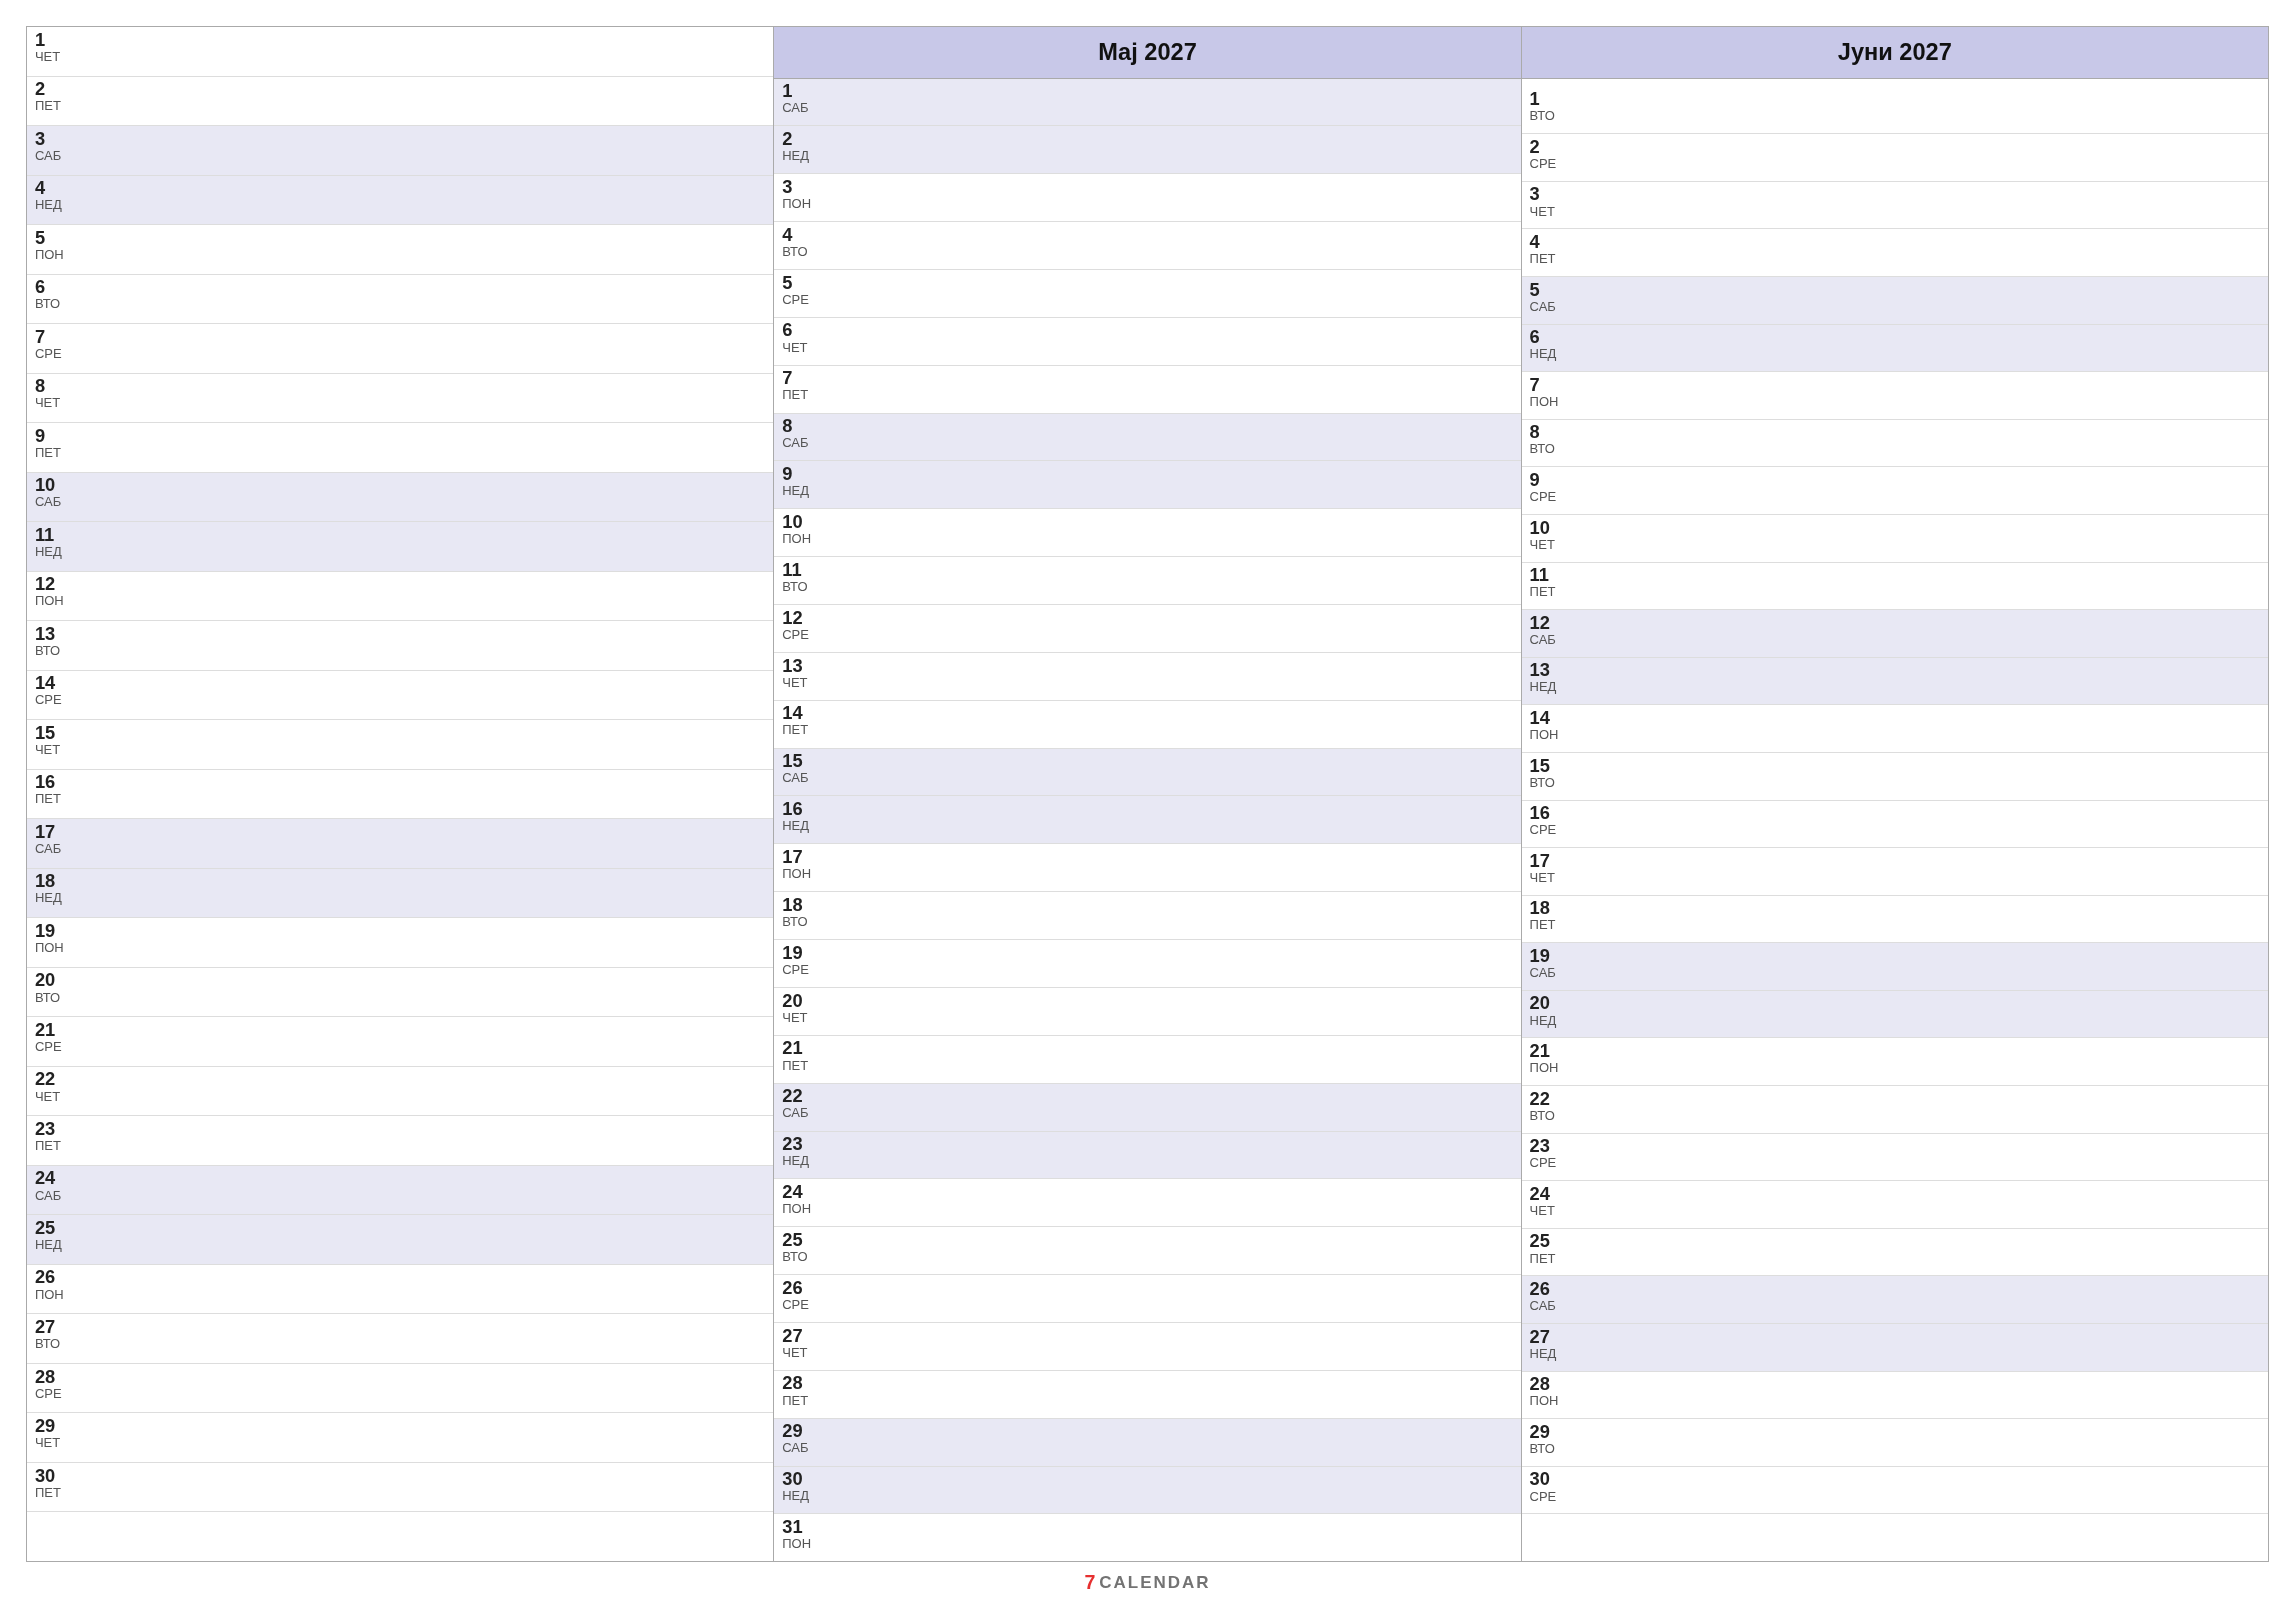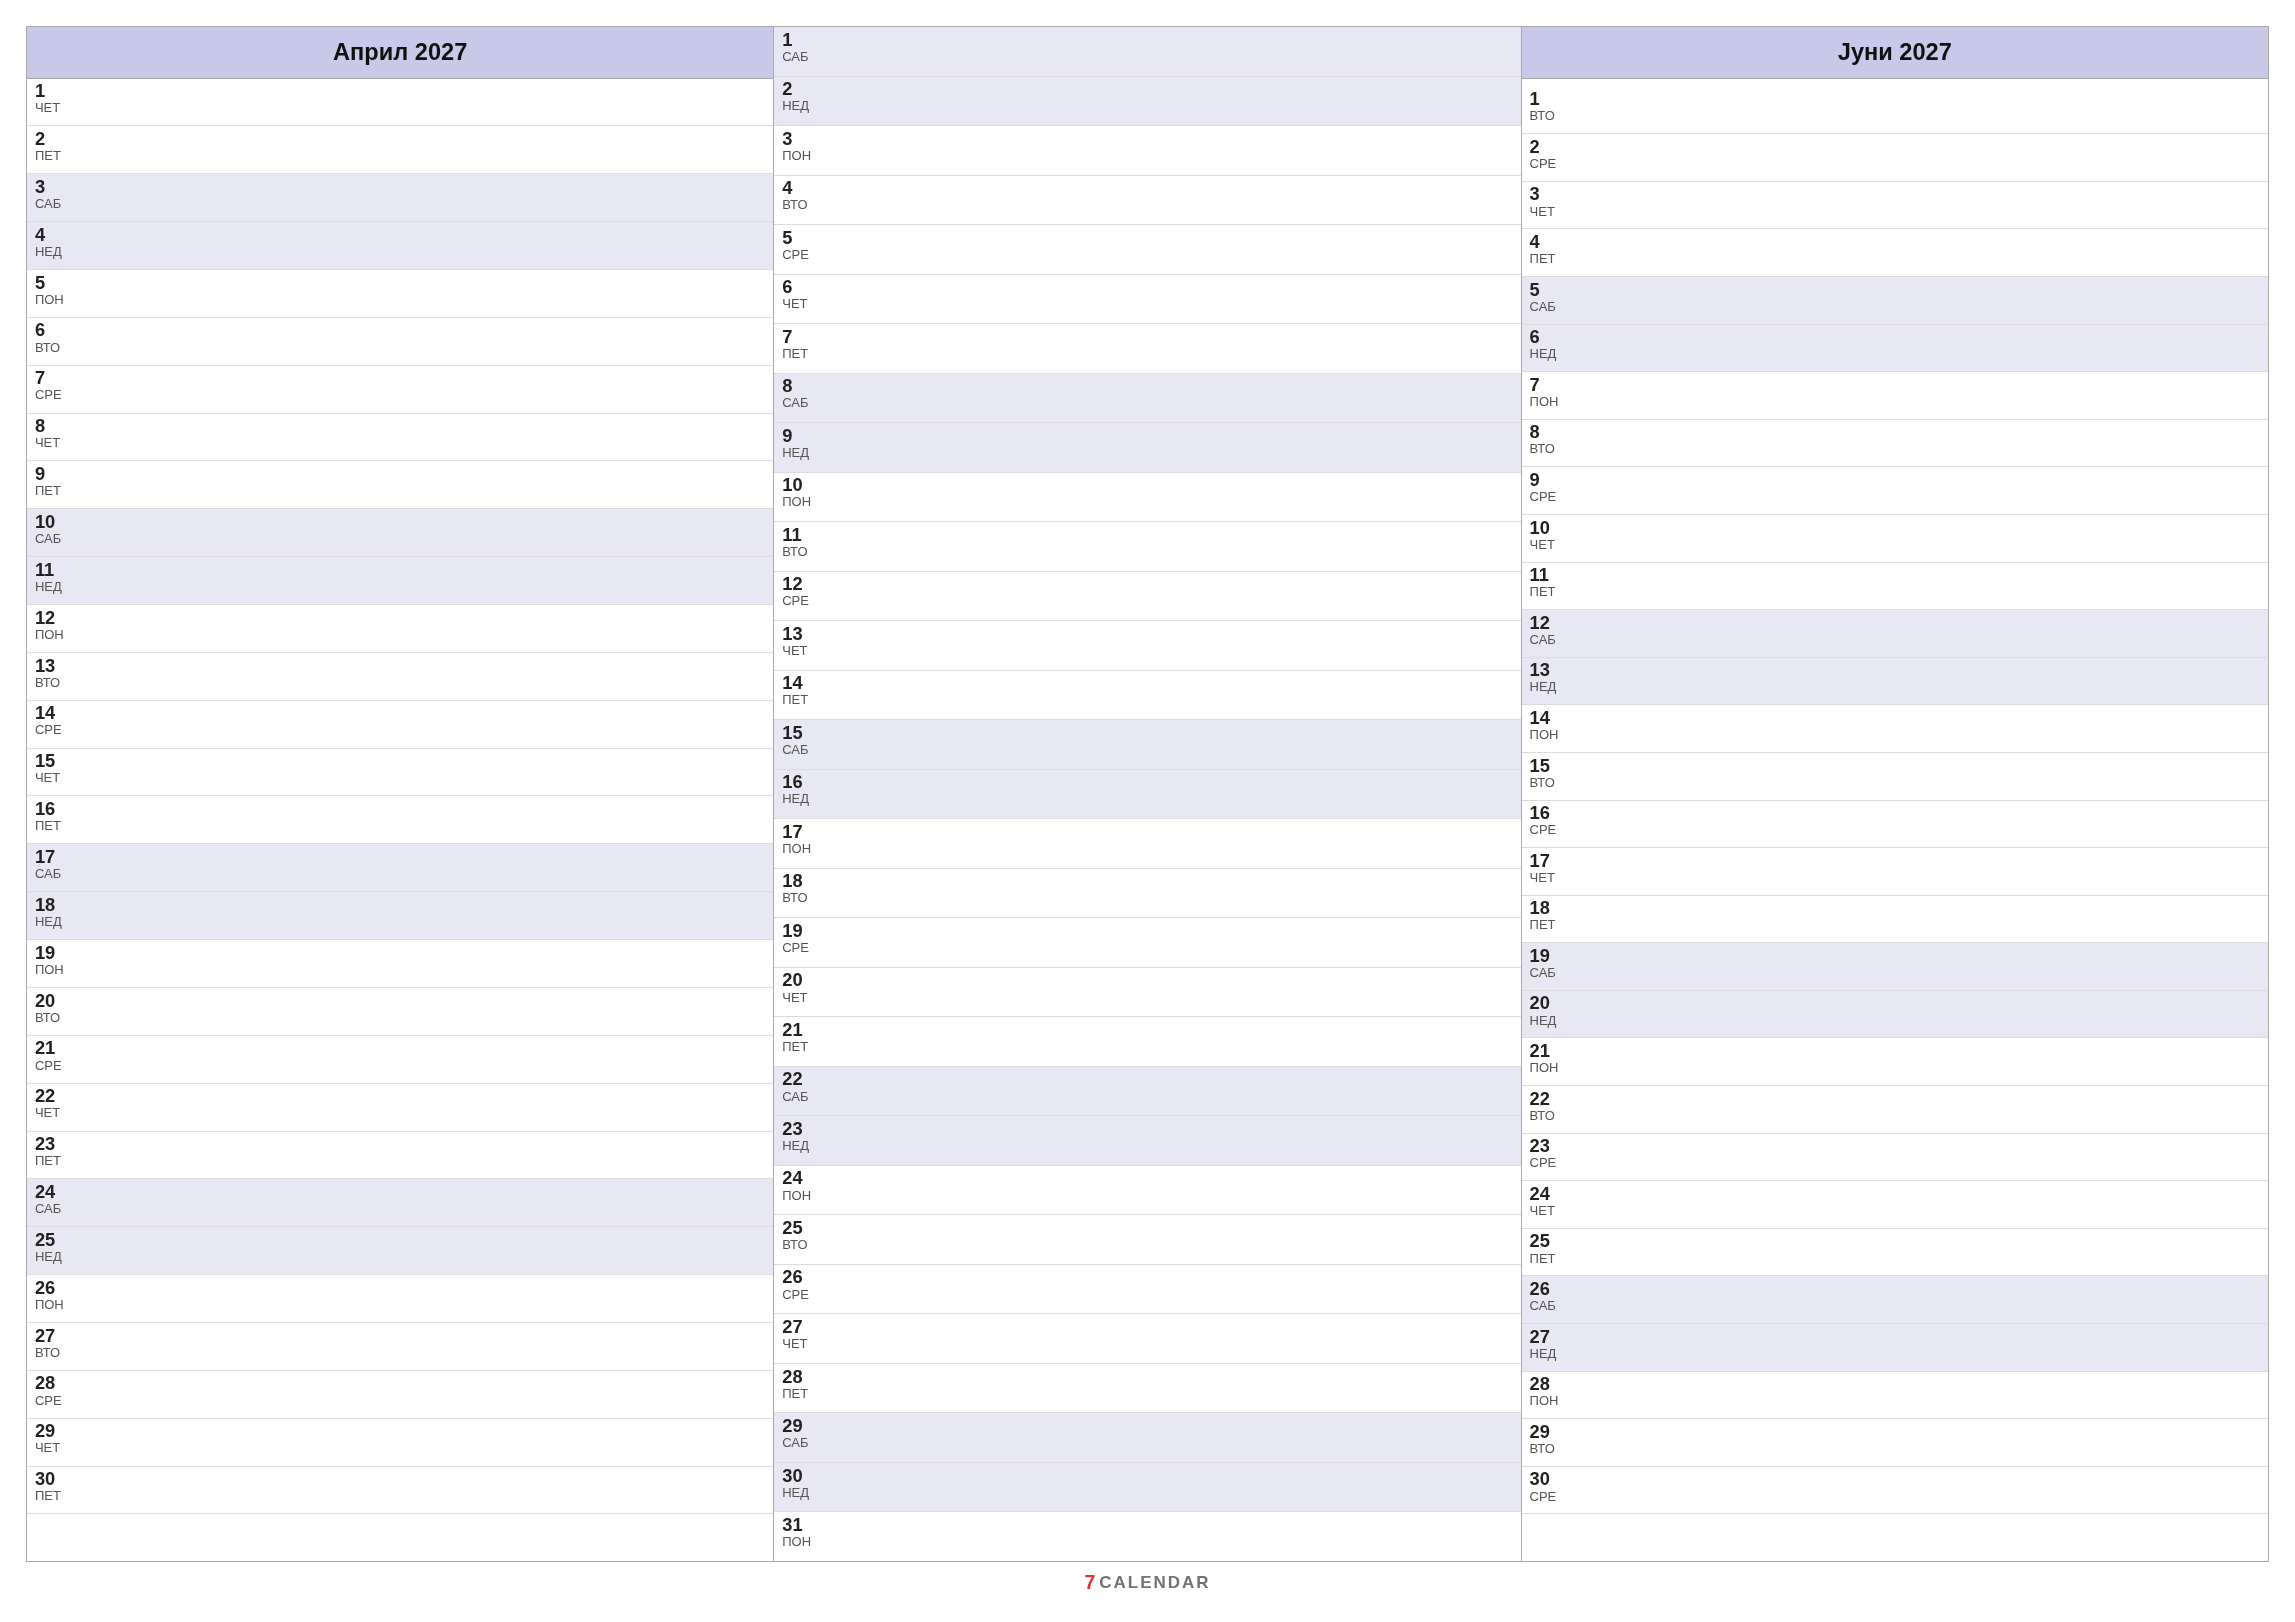--- a/index.html
+++ b/index.html
@@ -96,21 +96,20 @@
       color: #737373;
       letter-spacing: 2px;
     }
   </style>
 </head>
 <body>
 
 <div class="calendar-container">
   <div class="months-grid" id="months-grid">
   <div class="month-col">
-        <div class="month-header">Април 2027</div>
         <div class="days-list">
           <div class="day-row">
             <span class="day-number">1</span>
             <span class="day-name">ЧЕТ</span>
           </div>
           <div class="day-row">
             <span class="day-number">2</span>
             <span class="day-name">ПЕТ</span>
           </div>
           <div class="day-row weekend">
@@ -222,20 +221,21 @@
             <span class="day-name">ЧЕТ</span>
           </div>
           <div class="day-row">
             <span class="day-number">30</span>
             <span class="day-name">ПЕТ</span>
           </div>
           <div class="day-row"></div>
         </div>
       </div>
       <div class="month-col">
+        <div class="month-header">Мај 2027</div>
         <div class="days-list">
           <div class="day-row weekend">
             <span class="day-number">1</span>
             <span class="day-name">САБ</span>
           </div>
           <div class="day-row weekend">
             <span class="day-number">2</span>
             <span class="day-name">НЕД</span>
           </div>
           <div class="day-row">

